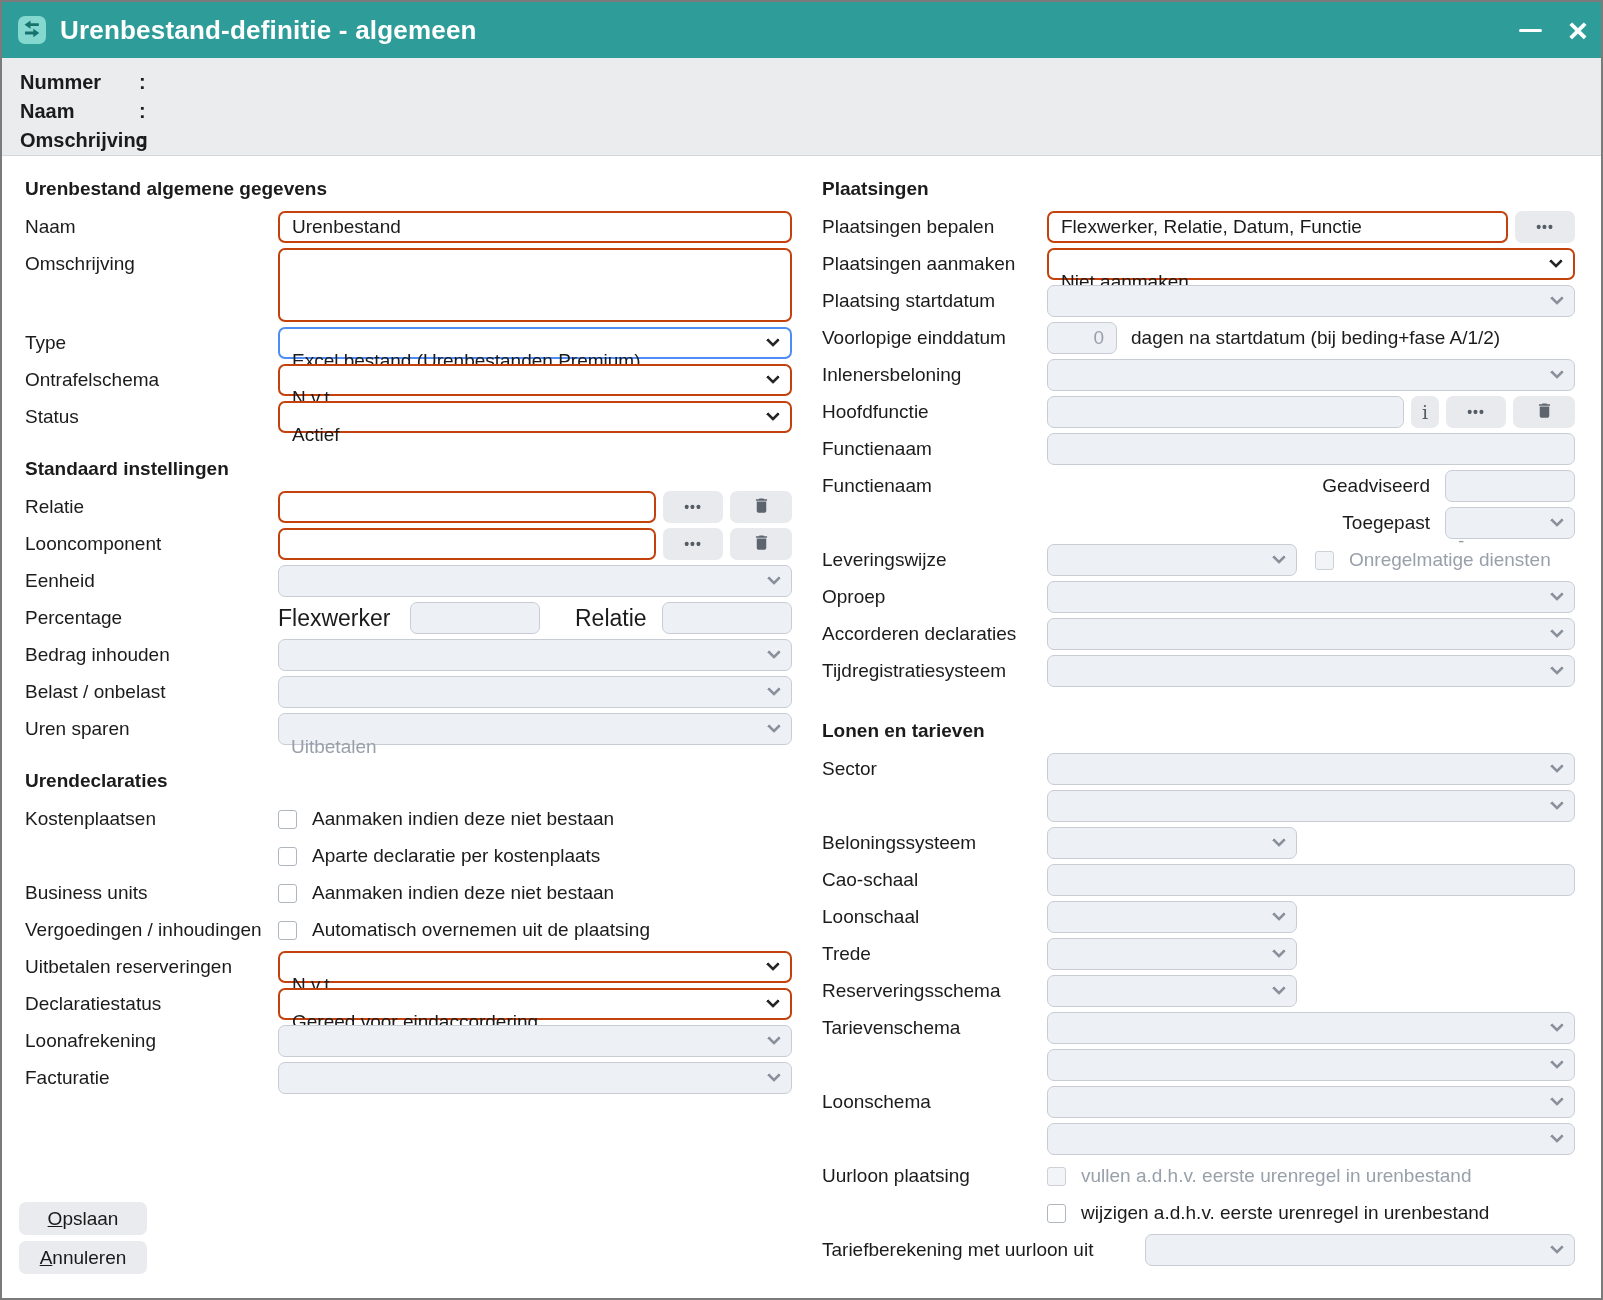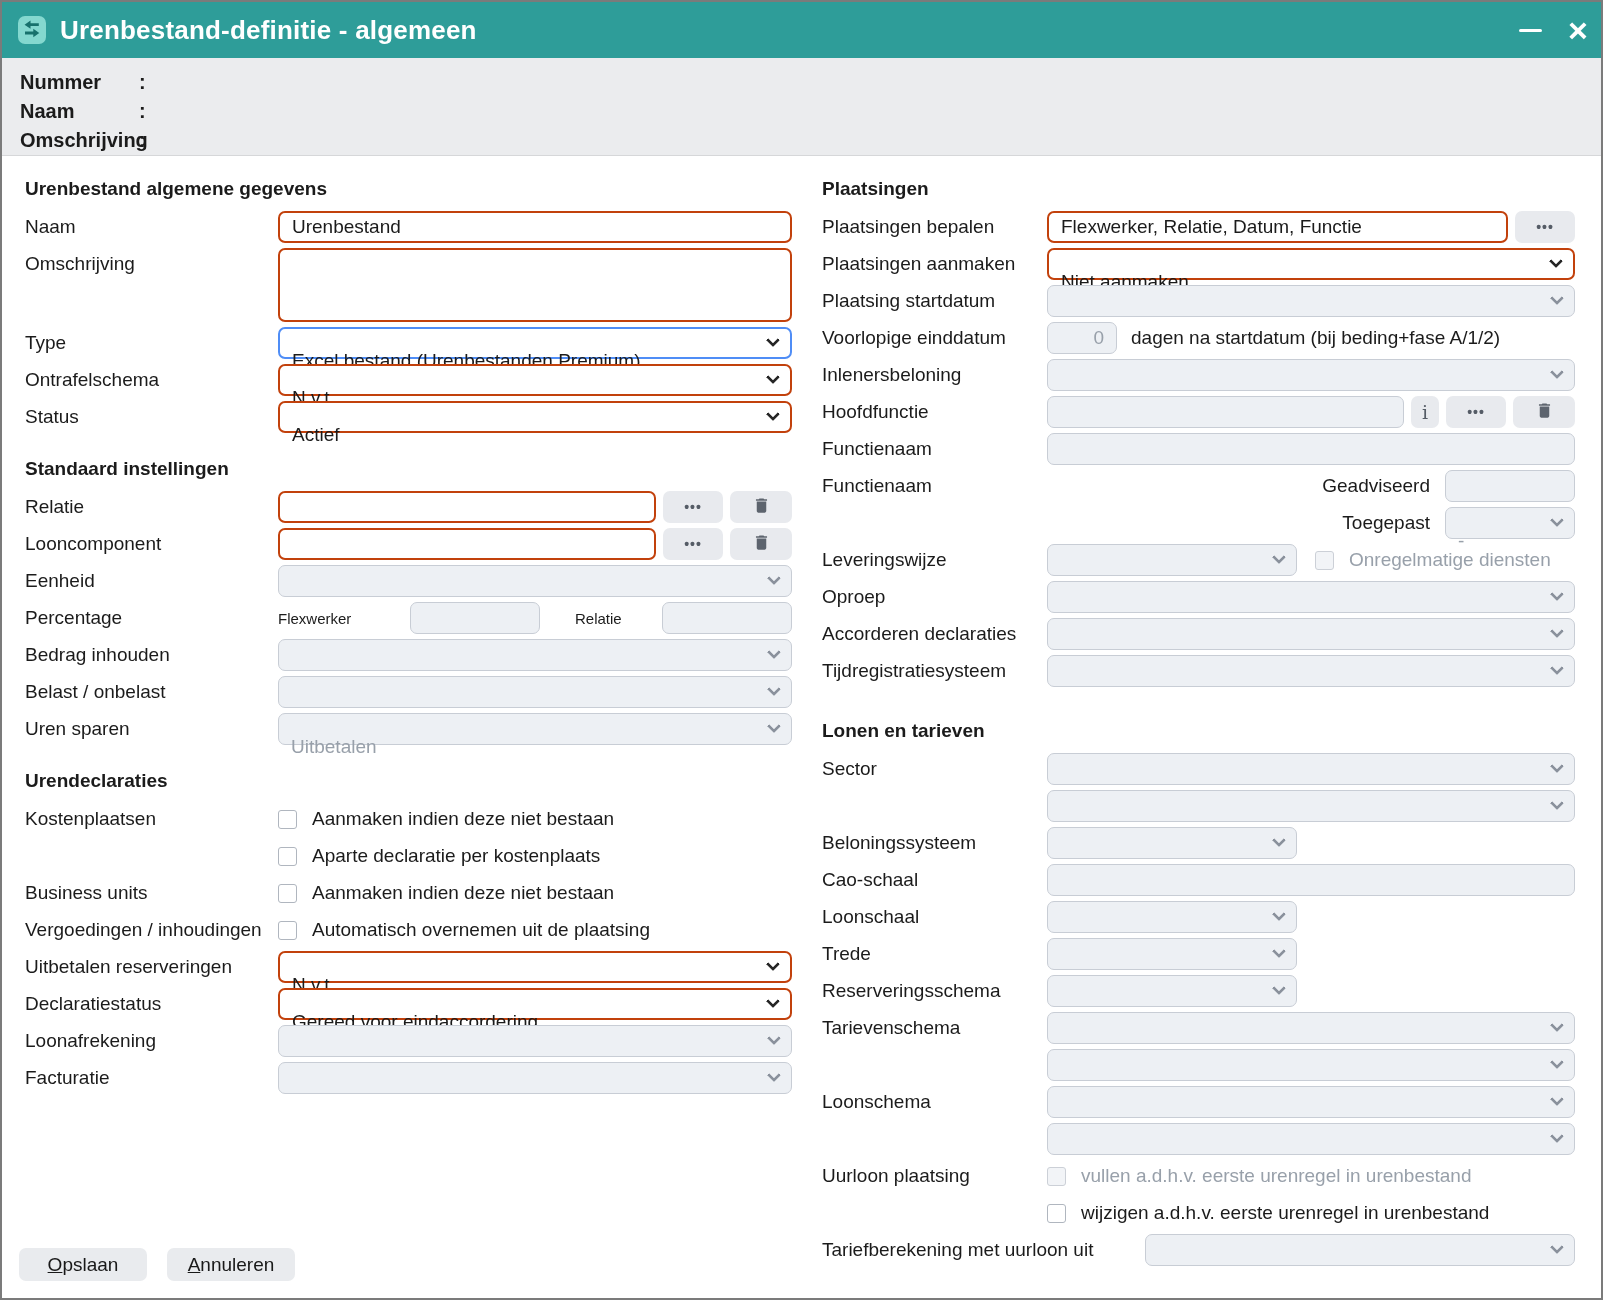--- a/index.html
+++ b/index.html
@@ -67,33 +67,33 @@
           display:flex;align-items:center;justify-content:center;margin-left:7px;flex:0 0 auto;cursor:default;}
   .btn-ellipsis{width:60px;font-size:14px;font-weight:bold;letter-spacing:1px;color:#555c66;}
   .btn-trash{width:62px;}
   .btn-info{width:28px;font-family:"DejaVu Serif", serif;font-size:19px;color:#555c66;}
   
   .cb{width:19px;height:19px;border:1px solid #b0b6bf;border-radius:3px;background:#fff;flex:0 0 19px;}
   .cb.cb-disabled{background:#f2f4f7;border-color:#ccd0d7;}
   .cb-lab{margin-left:15px;font-size:19px;color:#1b1b1b;white-space:nowrap;}
   .cb-lab.gray{color:#98a0aa;}
   
-  .sub-lab{font-size:15px;color:#1b1b1b;}
+  .sub-lab{font-size:23px;color:#1b1b1b;}
   .sub-flex{flex:0 0 132px;}
   .sub-rel{margin-left:35px;flex:0 0 87px;}
   
   .sub-right{flex:1;text-align:right;padding-right:15px;font-size:19px;white-space:nowrap;}
   .w130{width:130px;flex:0 0 130px;}
   .w250{width:250px;flex:0 0 250px;}
   .w70{width:70px;flex:0 0 70px;}
   .suffix{margin-left:14px;font-size:19px;white-space:nowrap;}
   .lab-wide{flex:0 0 323px !important;width:323px !important;}
   .cb-gap{margin-left:18px;}
   
-  .footer{position:absolute;left:17px;bottom:17px;display:flex;gap:20px;}
+  .footer{position:absolute;left:17px;bottom:24px;display:flex;gap:6px;flex-direction:column;}
   .btn{width:128px;height:33px;background:#e9ebee;border:none;border-radius:7px;
        display:flex;align-items:center;justify-content:center;font-size:19px;color:#191919;cursor:default;
        font-family:"Liberation Sans", sans-serif;}
   .btn-label{display:block;}
   .btn-label::first-letter{text-decoration:underline;}
 </style>
 </head>
 <body>
 
 <div class="window">

